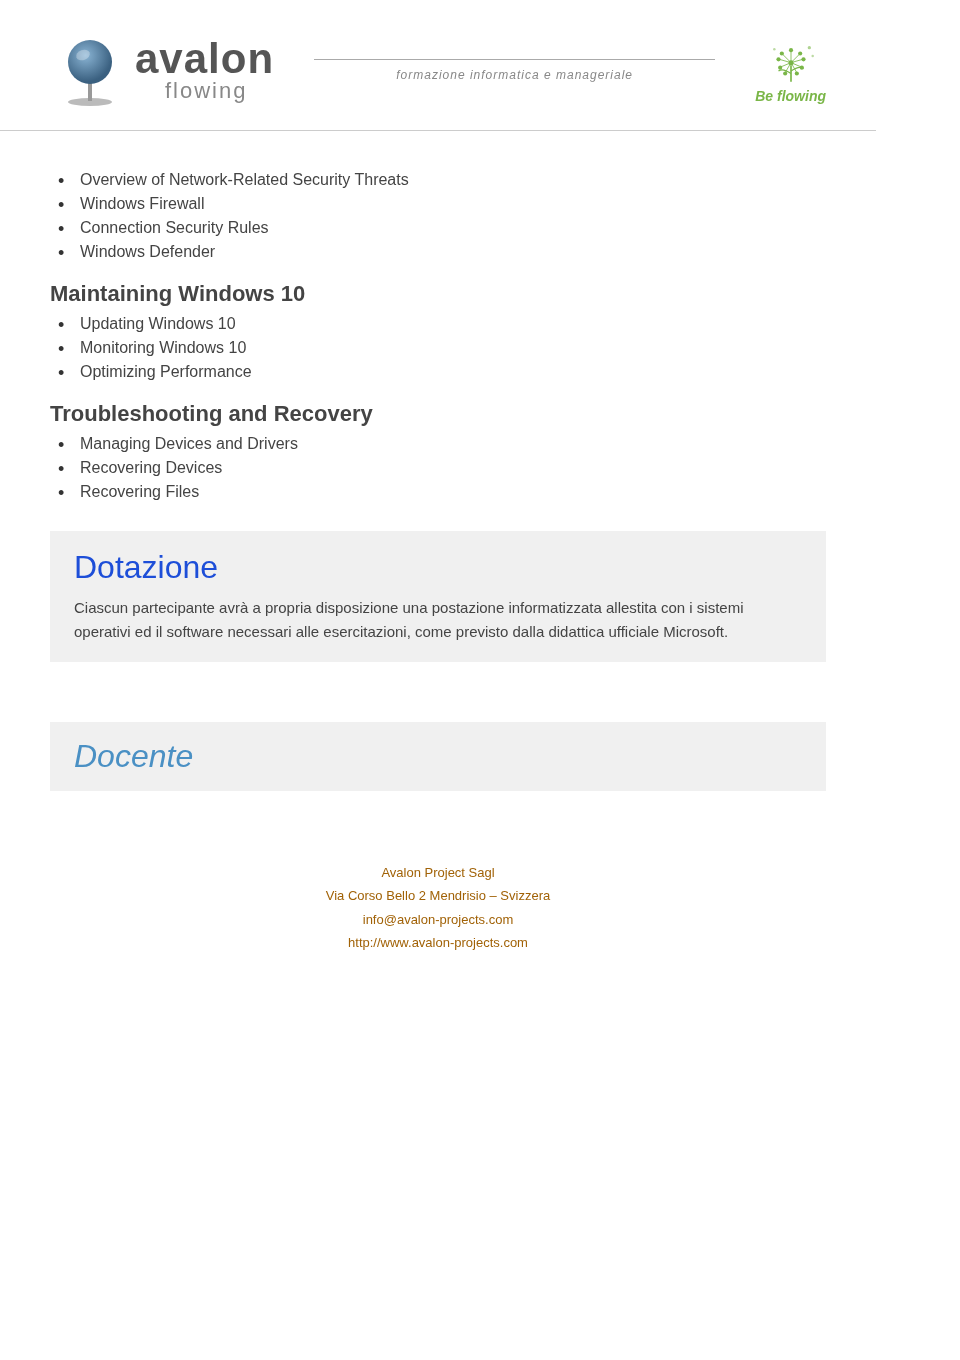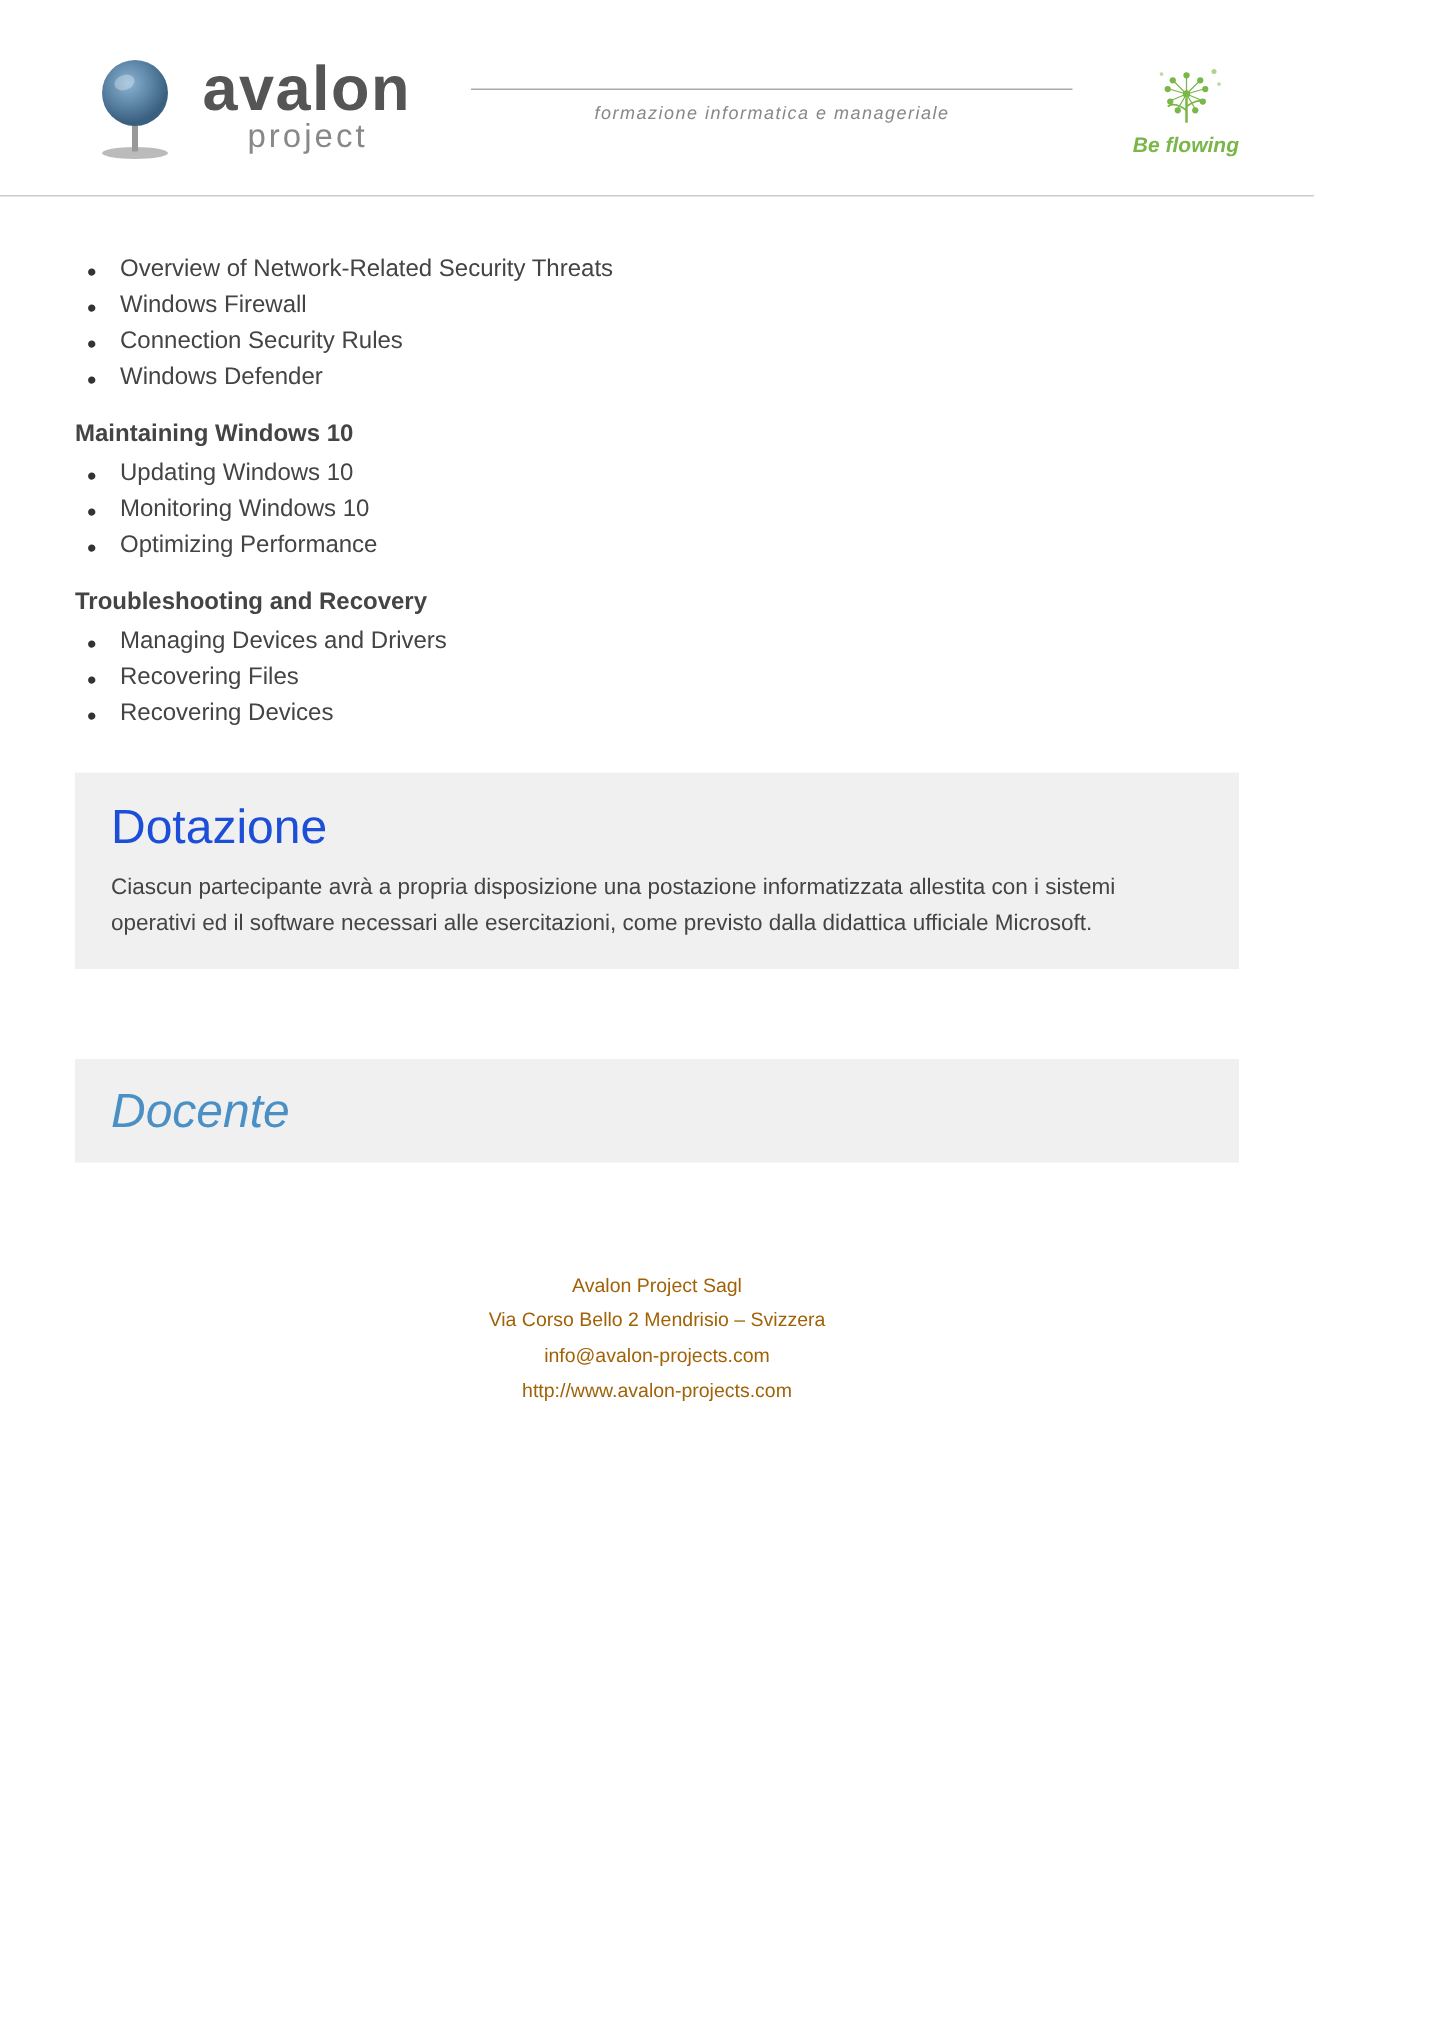--- a/index.html
+++ b/index.html
@@ -130,21 +130,21 @@
     .bullet-list li::before {
       content: '•';
       position: absolute;
       left: 8px;
       color: #333;
       font-size: 18px;
     }
 
     
     .section-heading {
-      font-size: 16px;
+      font-size: 22px;
       font-weight: bold;
       color: #444;
       margin-top: 20px;
       margin-bottom: 8px;
     }
 
     
     .dotazione-section {
       background: #f0f0f0;
       border-radius: 0;
@@ -209,21 +209,21 @@
           <stop offset="0%" stop-color="#8ab4d4"></stop>
           <stop offset="100%" stop-color="#3a6080"></stop>
         </radialGradient>
         <circle cx="40" cy="32" r="22" fill="url(#ballGrad)"></circle>
 
         <ellipse cx="33" cy="25" rx="7" ry="5" fill="rgba(255,255,255,0.3)" transform="rotate(-20,33,25)"></ellipse>
       </svg>
 
       <div class="logo-text">
         <span class="logo-avalon">avalon</span>
-        <span class="logo-project">project</span>
+        <span class="logo-project">flowing</span>
       </div>
     </div>
 
     <div class="header-center">
       <div class="header-line"></div>
       <span class="header-tagline">formazione informatica e manageriale</span>
     </div>
 
     <div class="beflowing-logo">
 
@@ -304,24 +304,24 @@
         <span>Optimizing Performance</span>
       </li>
     </ul>
 
     <div class="section-heading">Troubleshooting and Recovery</div>
     <ul class="bullet-list">
       <li>
         <span>Managing Devices and Drivers</span>
       </li>
       <li>
+        <span>Recovering Devices</span>
+      </li>
+      <li>
         <span>Recovering Files</span>
-      </li>
-      <li>
-        <span>Recovering Devices</span>
       </li>
     </ul>
 
     <div class="dotazione-section">
       <div class="dotazione-title">Dotazione</div>
       <p class="dotazione-text">Ciascun partecipante avrà a propria disposizione una postazione informatizzata allestita con i sistemi operativi ed il software necessari alle esercitazioni, come previsto dalla didattica ufficiale Microsoft.</p>
     </div>
 
     <div class="docente-section">
       <div class="docente-title">Docente</div>

